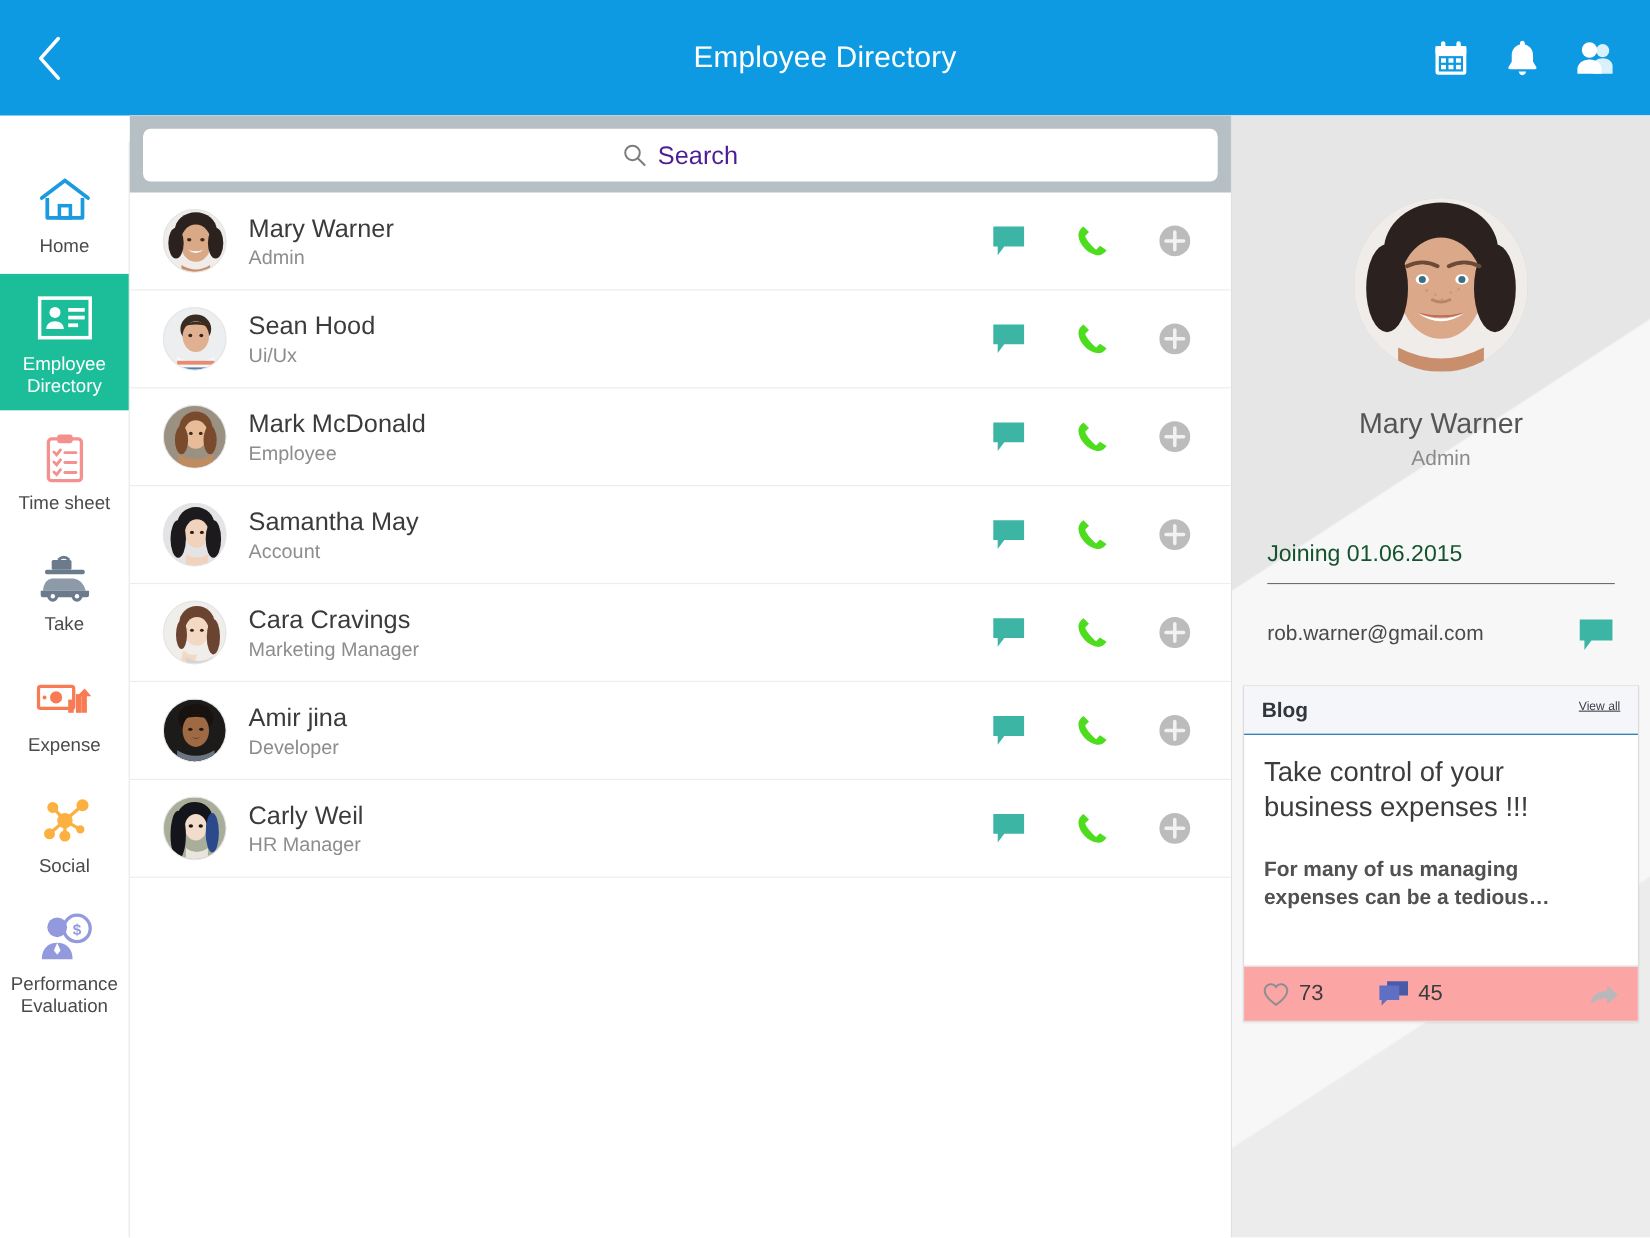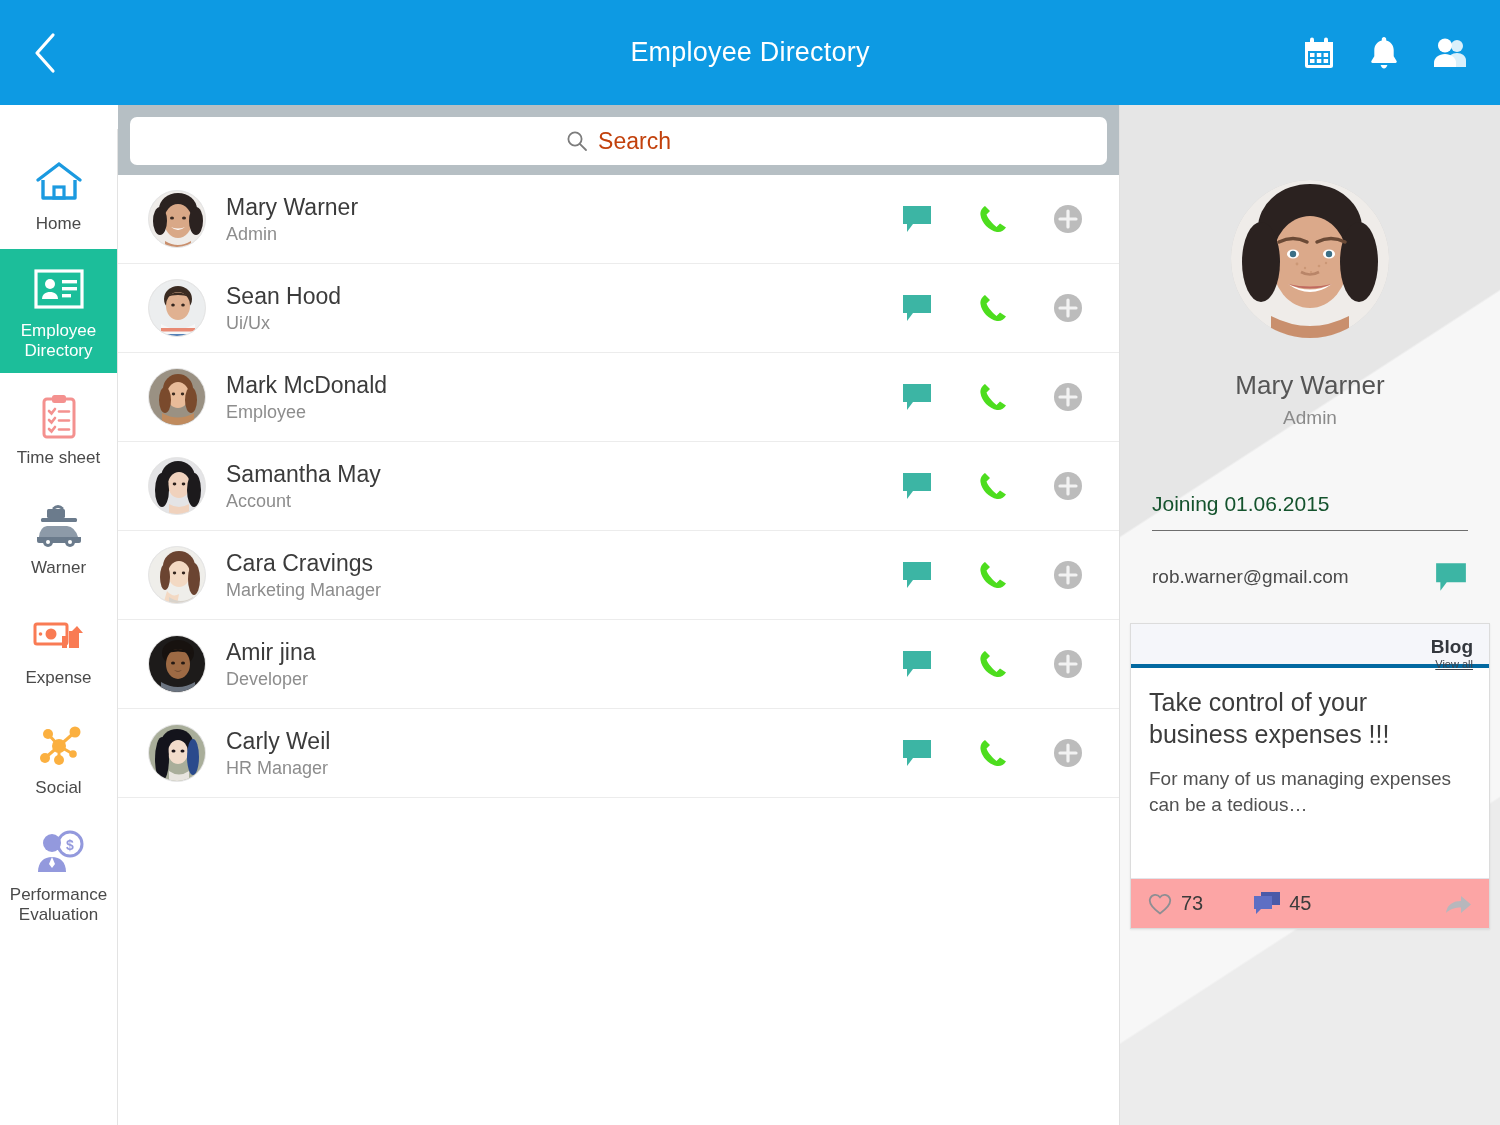--- a/index.html
+++ b/index.html
@@ -73,21 +73,21 @@
     background: #b6bfc4;
     padding: 12px 12px 10px 12px;
     height: 70px;
   }
   .searchbox {
     background: #fff; border-radius: 7px; height: 48px;
     display: flex; align-items: center; justify-content: center;
     gap: 10px; width: 100%;
     cursor: text;
   }
-  .searchbox .sph { color: #c2410c; font-size: 23px; }
+  .searchbox .sph { color: #4c1d95; font-size: 23px; }
 
   .rows { flex: 1; overflow: hidden; }
   .row {
     display: flex; align-items: center;
     height: 89px;
     padding: 0 30px 0 30px;
     border-bottom: 1px solid #ececec;
     cursor: pointer;
   }
   .avatar {
@@ -136,29 +136,29 @@
 
   
   .blogcard {
     margin: 30px 10px 0 10px;
     background: #fff;
     border: 1px solid #dcdcdc;
     display: flex; flex-direction: column;
     box-shadow: 0 1px 2px rgba(0,0,0,.07);
   }
   .bloghead {
-    display: flex; align-items: flex-end;
-    background: #f5f6fa; border-bottom: 4px solid #0369a1;
-    padding: 12px 16px; height: 44px; flex-direction: column;
+    display: flex; align-items: flex-start;
+    background: #f5f6fa; border-bottom: 1px solid #0369a1;
+    padding: 12px 16px; height: 44px;
   }
   .bloghead .btitle { font-size: 19px; font-weight: bold; color: #33373d; }
   .bloghead .bviewall { margin-left: auto; font-size: 11px; color: #3c4048; cursor: pointer; text-decoration: underline; }
   .blogbody { padding: 18px 18px 10px 18px; min-height: 210px; }
   .blogtitle { font-size: 25px; color: #3c3c3c; line-height: 1.28; }
-  .blogexcerpt { font-size: 19px; color: #515151; line-height: 1.36; margin-top: 16px; }
+  .blogexcerpt { font-size: 19px; color: #515151; line-height: 1.36; margin-top: 28px; font-weight: bold; }
   .blogfoot {
     display: flex; align-items: center;
     background: #fca5a5; border-top: 1px solid #e2e4ea;
     padding: 10px 16px; height: 50px; gap: 12px;
   }
   .blogfoot .cnt { font-size: 20px; color: #3b3b3b; margin-left: 8px; }
   .blogfoot .grp { display: flex; align-items: center; cursor: pointer; }
   .blogfoot .share { margin-left: auto; cursor: pointer; display: flex; }
 </style>
 </head>
@@ -264,21 +264,21 @@
             <path d="M20 5 q5-5 10 0" fill="none" stroke="#6b7b8c" stroke-width="2.6"></path>
             <rect x="8" y="14" width="36" height="4" rx="1.5" fill="#6b7b8c"></rect>
             <path d="M6 33 q1-10 8-11 h20 q8 1 11 11 z" fill="#8d9aa8"></path>
             <path d="M4 33 h44 v4 q0 2-2 2 h-40 q-2 0-2-2z" fill="#6b7b8c"></path>
             <circle cx="15" cy="38" r="5" fill="#6b7b8c"></circle>
             <circle cx="37" cy="38" r="5" fill="#6b7b8c"></circle>
             <circle cx="15" cy="38" r="2" fill="#ffffff"></circle>
             <circle cx="37" cy="38" r="2" fill="#ffffff"></circle>
           </svg>
         </span>
-        <span class="side-lbl">Warner</span>
+        <span class="side-lbl">Take</span>
       </div>
 
       <div class="side-item">
         <span class="side-ico">
           <svg width="52" height="40" viewBox="0 0 52 40">
             <rect x="2" y="8" width="32" height="20" rx="2" fill="none" stroke="#f97b54" stroke-width="3"></rect>
             <circle cx="18" cy="18" r="5.5" fill="#f97b54"></circle>
             <circle cx="7.5" cy="18" r="1.8" fill="#f97b54"></circle>
             <rect x="29" y="20" width="5" height="12" fill="#f97b54"></rect>
             <rect x="36" y="15" width="5" height="17" fill="#f97b54"></rect>

